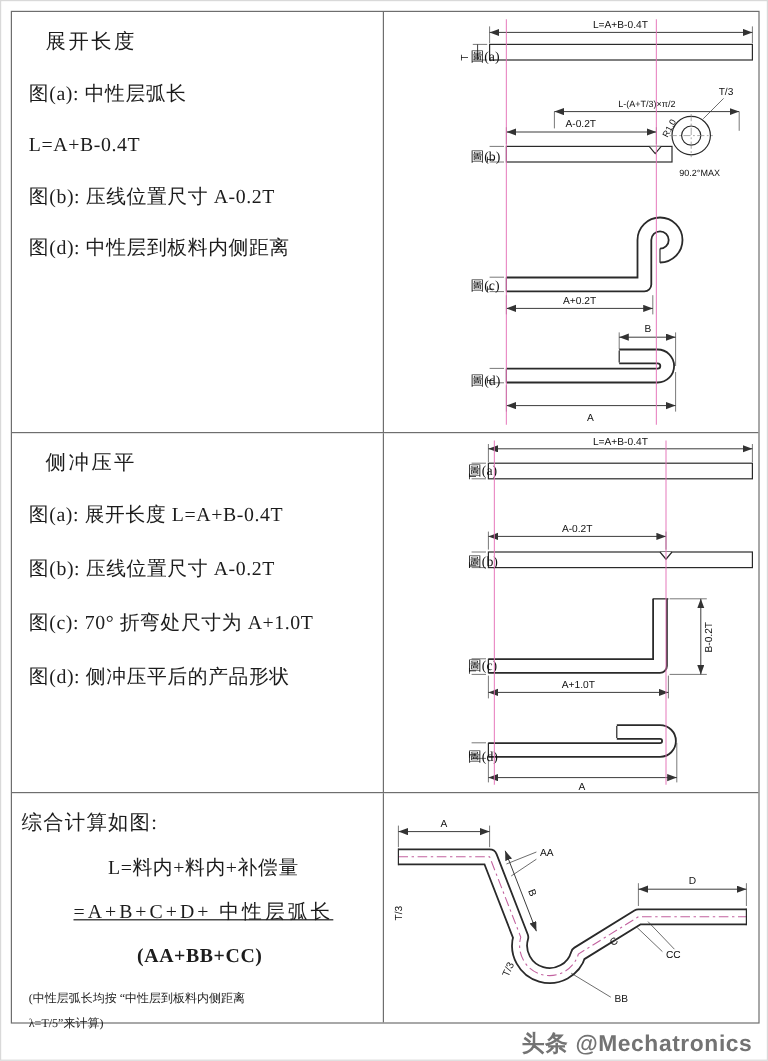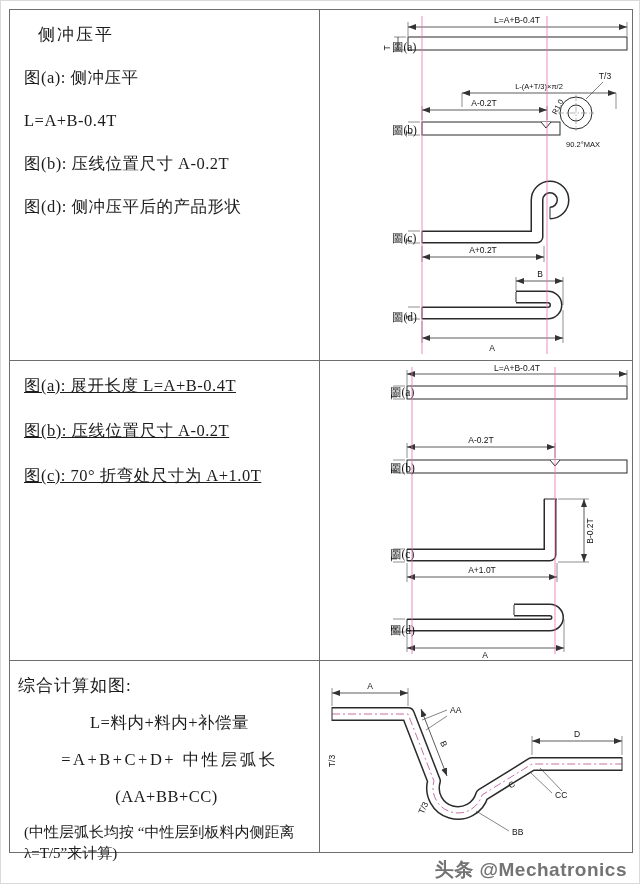--- a/index.html
+++ b/index.html
@@ -8,26 +8,26 @@
   .page { position:relative; width:640px; height:884px; background:#fff; border:1px solid #d9d9d9; overflow:hidden; }
   .doc-table { position:absolute; left:8px; top:8px; width:624px; height:844px; border:1px solid #6e6e6e; background:#fff; }
   .row { display:flex; border-bottom:1px solid #6e6e6e; }
   .row-1 { height:351px; }
   .row-2 { height:300px; }
   .row-3 { height:191px; border-bottom:none; }
   .text-cell { width:310px; border-right:1px solid #6e6e6e; padding:14px 4px 0 8px; color:#1c1c1c; }
   .diagram-cell { flex:1; position:relative; overflow:hidden; }
   .sec-title { font-size:17px; letter-spacing:2px; line-height:22px; margin:0 0 21px 20px; }
   .sec-line { font-size:16.5px; letter-spacing:0.5px; line-height:22px; margin:0 0 21px 6px; }
-  .row-2 .sec-line { margin-bottom:23px;text-decoration:underline; }
+  .row-2 .sec-line { margin-bottom:23px; }
   .row-3 .sec-line { margin-bottom:15px;text-align:center; }
   .row-3 .sec-title { letter-spacing:1px; margin:0 0 15px 0; }
-  .spread { letter-spacing:2.5px; }
-  .no-indent { margin-left:0; }
-  .sec-note { font-size:15px; letter-spacing:0; line-height:19px; margin:0 0 2px 6px; }
+  .spread { letter-spacing:2.5px;text-decoration:underline; }
+  .no-indent { margin-left:0;font-weight:bold; }
+  .sec-note { font-size:10px; letter-spacing:0; line-height:19px; margin:0 0 2px 6px; }
   .watermark { position:absolute; right:12px; top:856px; font-family:"Liberation Sans", sans-serif; font-weight:bold; font-size:19px; color:#737373; letter-spacing:0.5px; }
   svg { display:block; }
   .part { fill:#fff; stroke:#2a2a2a; stroke-width:1; }
   .notch { fill:#fff; stroke:#2a2a2a; stroke-width:1; }
   .ext { stroke:#444; stroke-width:0.6; fill:none; }
   .dim { stroke:#333; stroke-width:0.8; fill:none; }
   .cap { stroke:#2a2a2a; stroke-width:1; }
   .leader { stroke:#333; stroke-width:0.6; fill:none; }
   .tube-o { fill:none; stroke:#2a2a2a; stroke-width:13; stroke-linejoin:round; }
   .tube-i { fill:none; stroke:#ffffff; stroke-width:10; stroke-linejoin:round; }
@@ -41,25 +41,25 @@
   .neutral { fill:none; stroke:#c2619f; stroke-width:0.9; stroke-dasharray:8 3 2 3; }
 </style>
 </head>
 <body>
 
 <div class="page">
   <div class="doc-table">
 
     <div class="row row-1">
       <div class="text-cell">
-        <div class="sec-title">侧冲压平</div>
-        <div class="sec-line">图(a): 侧冲压平</div>
+        <div class="sec-title">展开长度</div>
+        <div class="sec-line">图(a): 中性层弧长</div>
         <div class="sec-line">L=A+B-0.4T</div>
         <div class="sec-line">图(b): 压线位置尺寸 A-0.2T</div>
-        <div class="sec-line">图(d): 侧冲压平后的产品形状</div>
+        <div class="sec-line">图(d): 中性层到板料内侧距离</div>
       </div>
       <div class="diagram-cell">
         <svg width="311" height="350" viewBox="0 0 311 350">
           <defs>
             <marker id="arw1" markerWidth="9" markerHeight="8" refX="8" refY="3" orient="auto-start-reverse" markerUnits="userSpaceOnUse">
               <path d="M0,0 L8,3 L0,6 Z" fill="#333"></path>
             </marker>
           </defs>
 
           <g>
@@ -135,23 +135,25 @@
           </g>
 
           <line class="guide" x1="102" y1="6" x2="102" y2="344"></line>
           <line class="guide" x1="227" y1="6" x2="227" y2="344"></line>
         </svg>
       </div>
     </div>
 
     <div class="row row-2">
       <div class="text-cell">
+        <div class="sec-title">侧冲压平</div>
         <div class="sec-line">图(a): 展开长度 L=A+B-0.4T</div>
         <div class="sec-line">图(b): 压线位置尺寸 A-0.2T</div>
         <div class="sec-line">图(c): 70° 折弯处尺寸为 A+1.0T</div>
+        <div class="sec-line">图(d): 侧冲压平后的产品形状</div>
       </div>
       <div class="diagram-cell">
         <svg width="311" height="299" viewBox="0 0 311 299">
           <defs>
             <marker id="arw2" markerWidth="9" markerHeight="8" refX="8" refY="3" orient="auto-start-reverse" markerUnits="userSpaceOnUse">
               <path d="M0,0 L8,3 L0,6 Z" fill="#333"></path>
             </marker>
           </defs>
 
           <g>

